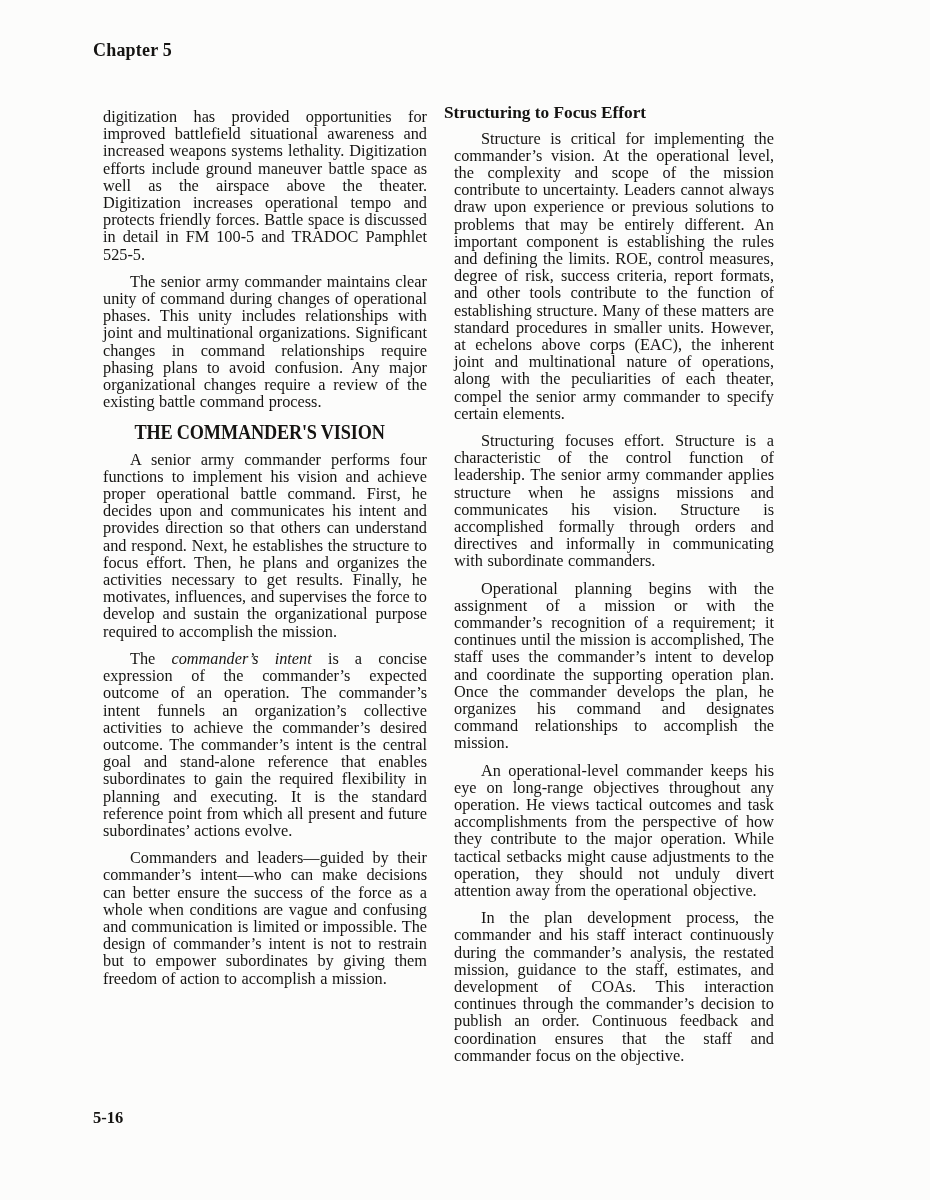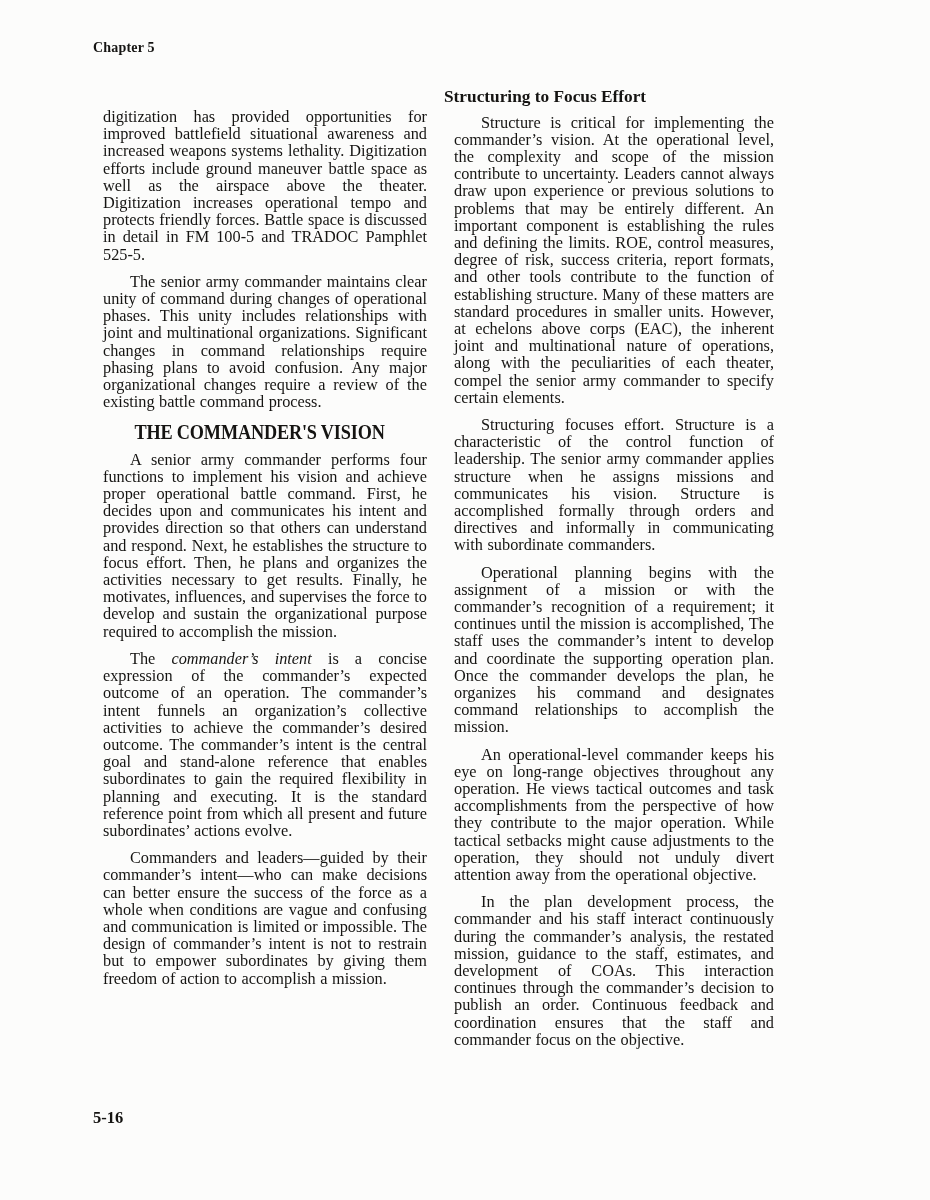--- a/index.html
+++ b/index.html
@@ -13,21 +13,21 @@
     background: #fcfcfb;
     color: #151412;
     font-family: "Liberation Serif", "DejaVu Serif", serif;
     overflow: hidden;
   }
   .page-header {
     position: absolute;
     left: 93px;
     top: 40px;
     font-weight: bold;
-    font-size: 14px;
+    font-size: 18px;
     letter-spacing: 0.2px;
   }
   .page-footer {
     position: absolute;
     left: 93px;
     top: 1108px;
     font-weight: bold;
     font-size: 16.5px;
     font-family: Liberation Serif, serif;
   }
@@ -70,21 +70,21 @@
   }
   .subheading {
     margin: 12px 0 6px 0;
     font-weight: bold;
     font-size: 17.3px;
     line-height: 21.5px;
     text-align: left;
     text-indent: 0;
   }
   .subheading.first {
-    margin-top: 0;
+    margin-top: 16px;
   }
   em {
     font-style: italic;
   }
 </style>
 </head>
 <body>
 
 <div class="page-header">Chapter 5</div>
 

